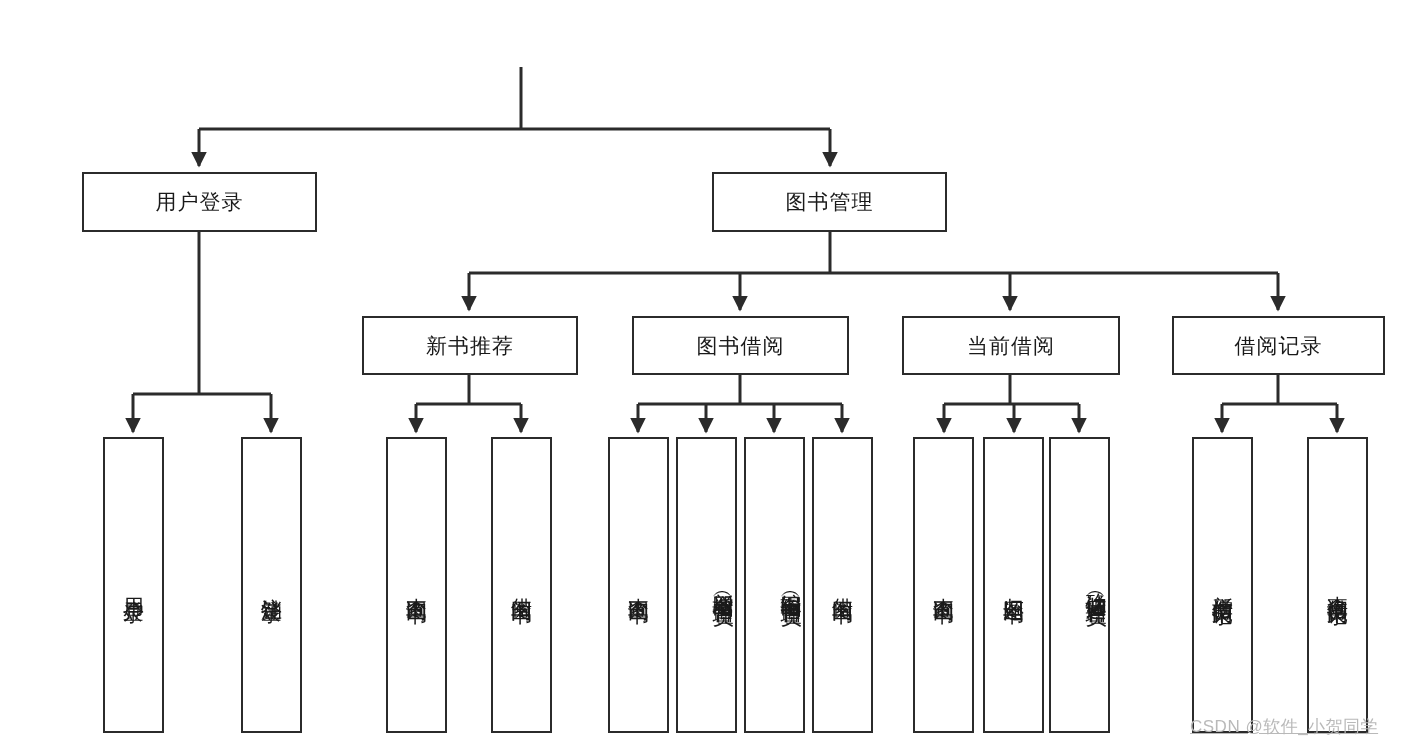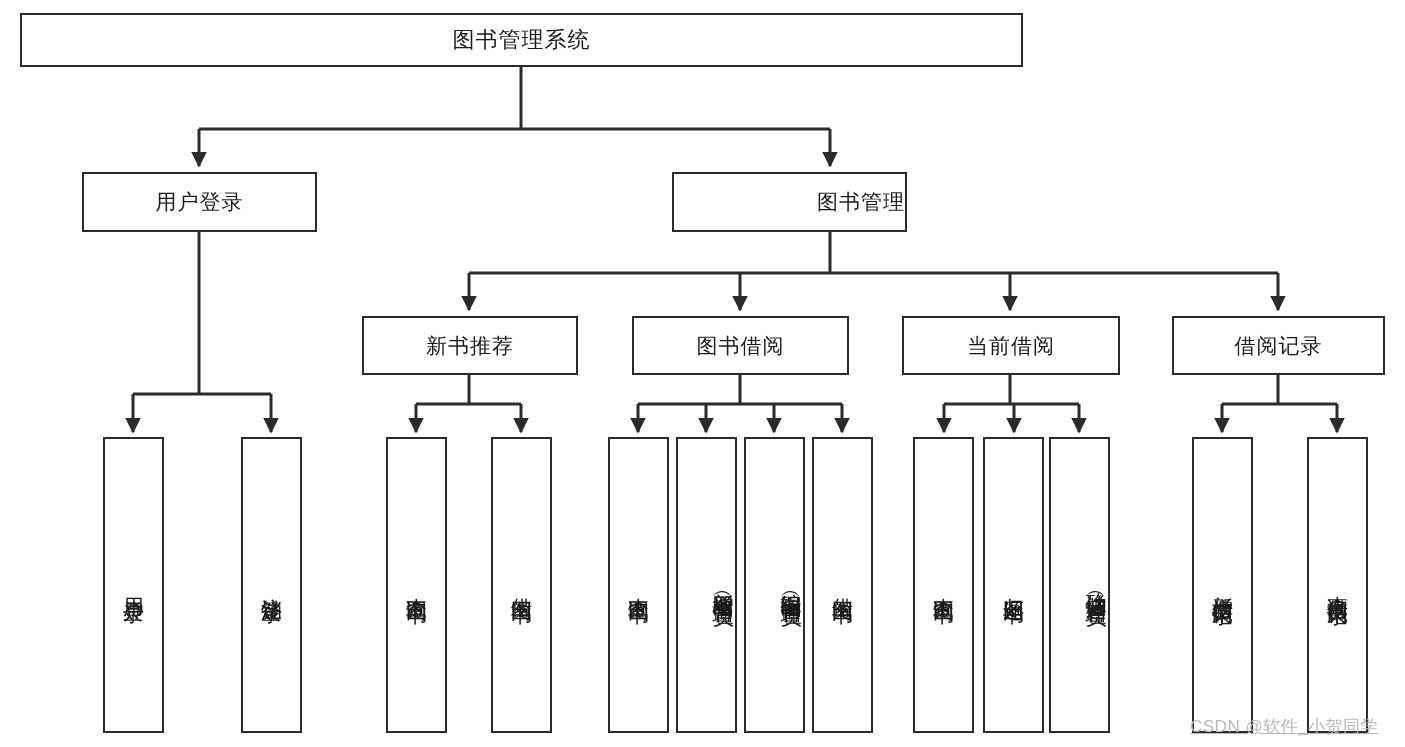--- a/index.html
+++ b/index.html
@@ -120,29 +120,26 @@
       <path d="M 1014 404 L 1014 432" marker-end="url(#arrow)"></path>
       <path d="M 1079 404 L 1079 432" marker-end="url(#arrow)"></path>
 
       <path d="M 1278 375 L 1278 404"></path>
       <path d="M 1222 404 L 1337 404"></path>
       <path d="M 1222 404 L 1222 432" marker-end="url(#arrow)"></path>
       <path d="M 1337 404 L 1337 432" marker-end="url(#arrow)"></path>
     </g>
   </svg>
 
-  <div class="node horiz root" style="left:20px; top:13px; width:1003px; height:54px;">
-    <span>图书管理系统</span>
-  </div>
 
   <div class="node horiz" style="left:82px; top:172px; width:235px; height:60px;">
     <span>用户登录</span>
   </div>
 
-  <div class="node horiz" style="left:672px; top:172px; width:235px; height:60px;justify-content:flex-end;">
+  <div class="node horiz" style="left:712px; top:172px; width:235px; height:60px;">
     <span>图书管理</span>
   </div>
 
   <div class="node horiz" style="left:362px; top:316px; width:216px; height:59px;">
     <span>新书推荐</span>
   </div>
 
   <div class="node horiz" style="left:632px; top:316px; width:217px; height:59px;">
     <span>图书借阅</span>
   </div>

